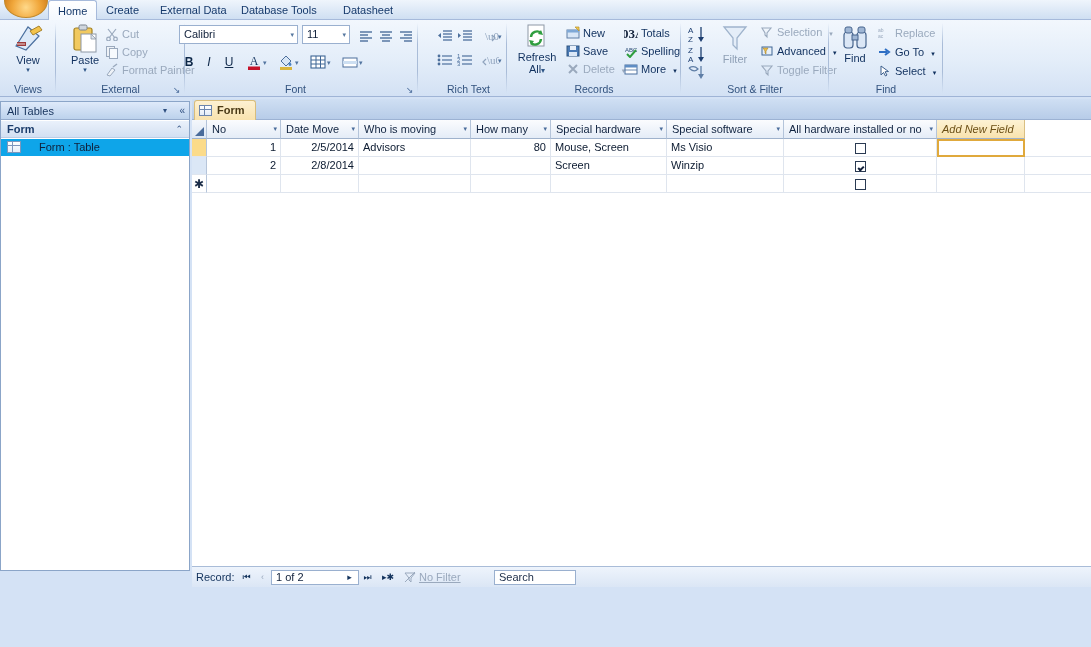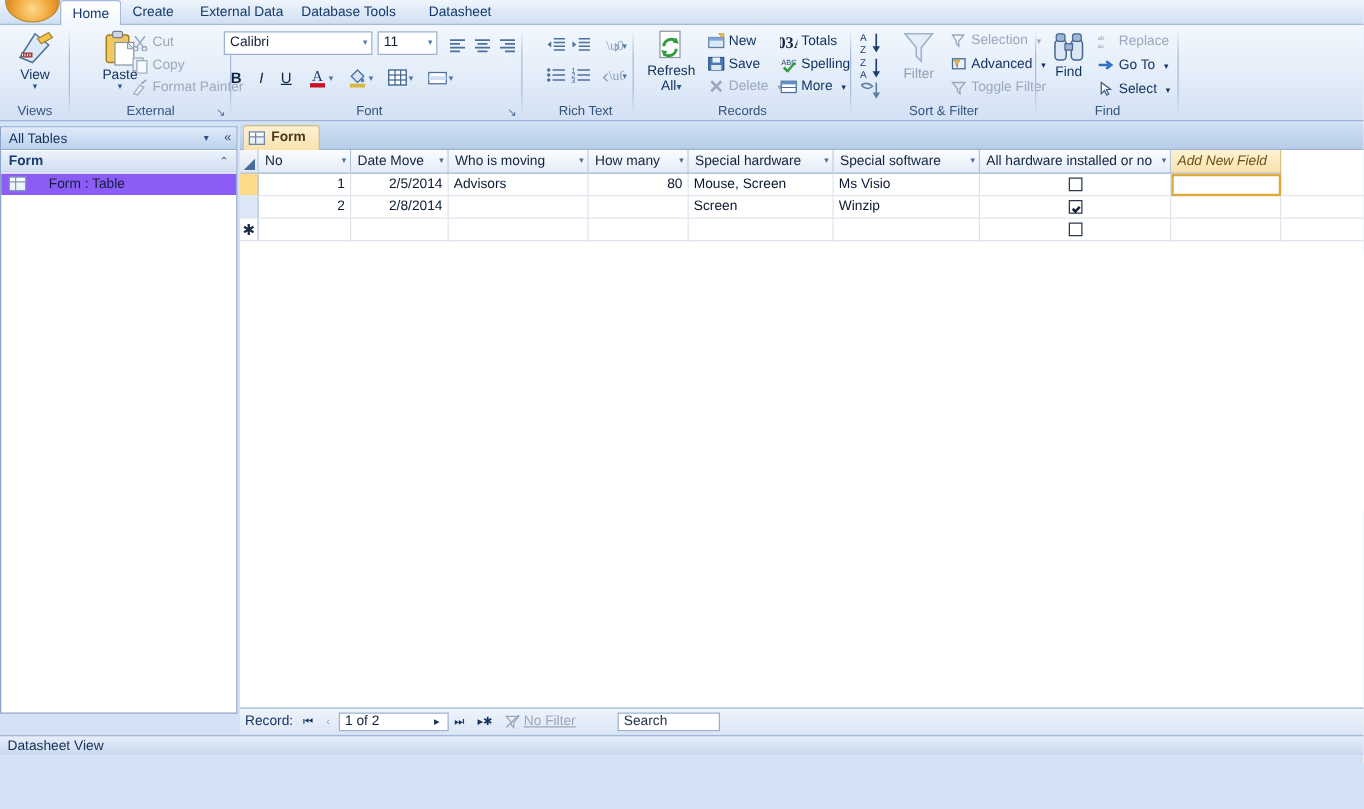--- a/index.html
+++ b/index.html
@@ -125,21 +125,21 @@
   .nav-group {
     position: absolute; left: 0; top: 19px; width: 188px; height: 17px;
     background: linear-gradient(#eaf1fb, #d3e0f2);
     border-bottom: 1px solid #bccde6;
     font-size: 11px; font-weight: bold; color: #1b3c6b;
     line-height: 17px; padding-left: 6px;
   }
   .nav-group .g-arrow { position: absolute; right: 6px; top: 0; font-size: 9px; color: #2f5080; font-weight: normal;}
   .nav-item {
     position: absolute; left: 0; top: 37px; width: 188px; height: 17px;
-    background: #8b5cf6; line-height: 17px; padding-left: 38px;
+    background: #0ea5e9; line-height: 17px; padding-left: 38px;
     font-size: 11px; color: #10203a;
   }
   .nav-item .ni-icon {
     position: absolute; left: 6px; top: 2px; width: 14px; height: 12px;
     background: linear-gradient(#ffffff,#e6eef9);
     border: 1px solid #7d97bd;
   }
   .nav-item .ni-icon::before {
     content:""; position:absolute; left:0; top:3px; width:100%; height:1px; background:#7d97bd;
   }
@@ -374,21 +374,21 @@
           <div class="lbl">View</div>
           <div class="arr">▾</div>
         </div>
       </div>
       <div class="grp-label">Views</div>
       <div class="grp-sep" style="left:55px;"></div>
     </div>
 
     <div class="grp" style="left:56px; width:129px;">
       <div class="grp-body">
-        <div class="bigbtn" style="left:17px; top:3px;">
+        <div class="bigbtn" style="left:6px; top:3px;">
           <svg width="30" height="30" viewBox="0 0 30 30" style="display:block;margin:0 auto;">
             <rect x="4" y="4" width="18" height="22" rx="2" fill="#f1c95f" stroke="#a3801f" stroke-width="1.2"></rect>
             <rect x="9" y="1" width="8" height="5" rx="1.5" fill="#cfd6de" stroke="#7a838f" stroke-width="1"></rect>
             <rect x="11" y="10" width="15" height="18" fill="#ffffff" stroke="#8d98a6" stroke-width="1"></rect>
             <polygon points="21,10 26,15 21,15" fill="#dbe3ec" stroke="#8d98a6" stroke-width="0.8"></polygon>
           </svg>
           <div class="lbl">Paste</div>
           <div class="arr">▾</div>
         </div>
 
@@ -894,17 +894,14 @@
         <svg width="13" height="13" viewBox="0 0 13 13" style="position:absolute;left:2px;top:1px;">
           <polygon points="1,2 11,2 7,7 7,11 5,9 5,7" fill="none" stroke="#9aa9bd" stroke-width="1"></polygon>
           <path d="M1 11 L11 1" stroke="#9aa9bd" stroke-width="1"></path>
         </svg>
         <span>No Filter</span>
       </span>
       <span class="rn-search" style="left:302px; width:82px;" placeholder="Search">Search</span>
     </div>
   </div>
 
-  <div class="statusbar">
-    <span>Datasheet View</span>
-  </div>
 
 </div>
 
 </body></html>

